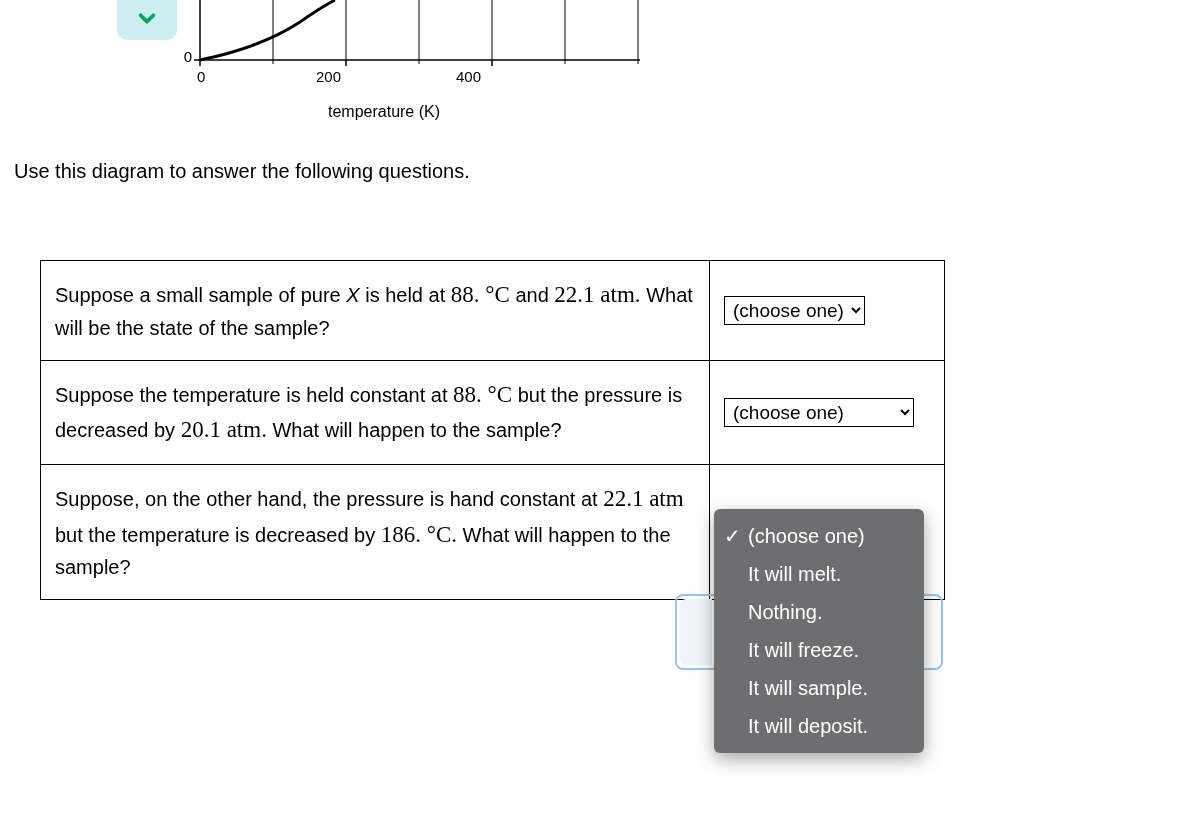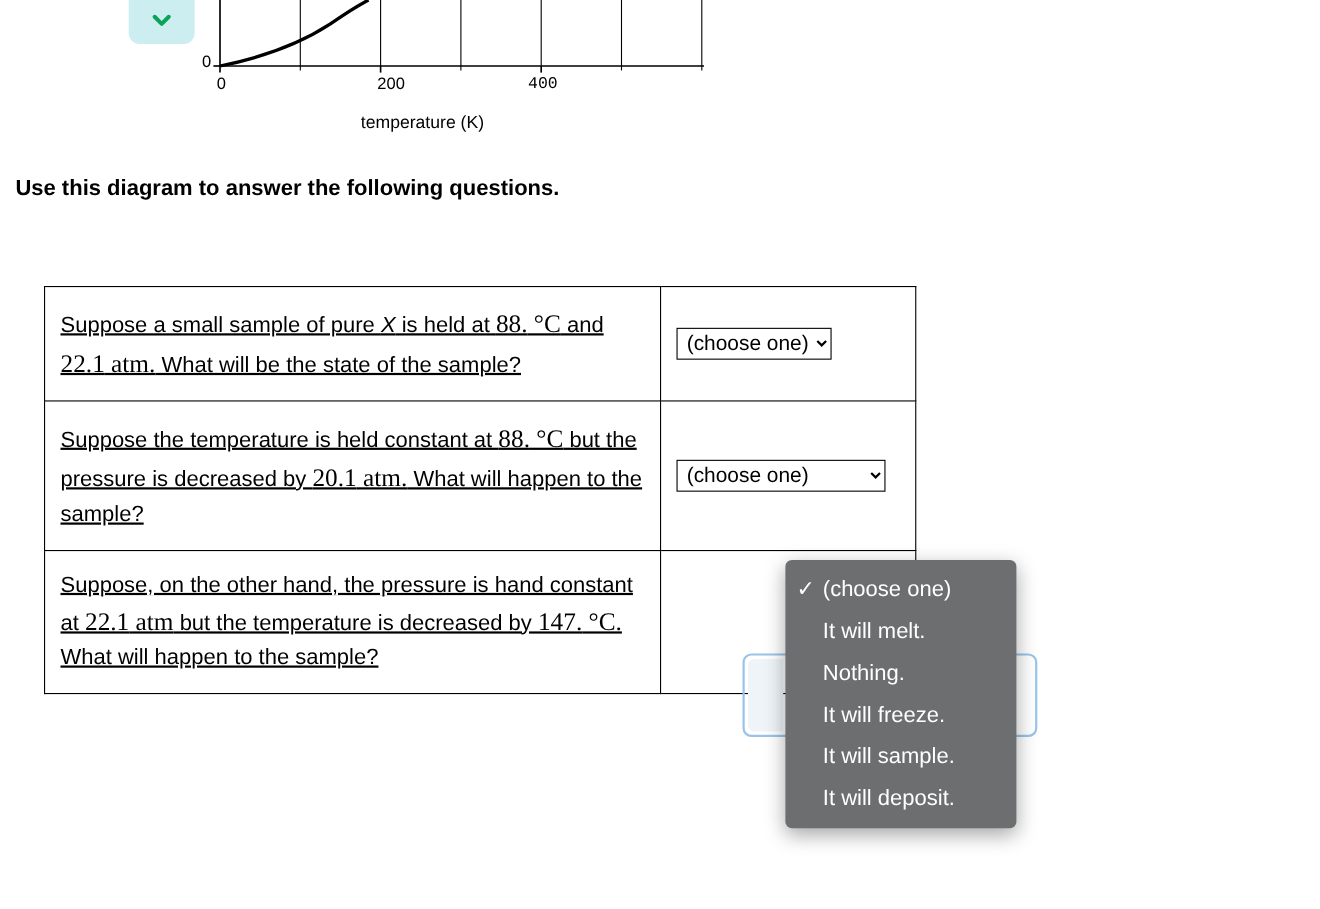--- a/index.html
+++ b/index.html
@@ -38,29 +38,27 @@
     left: 180px;
     top: 0;
     width: 470px;
     height: 90px;
   }
   .instruction {
     position: absolute;
     left: 14px;
     top: 160px;
     font-size: 20px;
-    font-weight: bold;
   }
   .qtable {
     position: absolute;
     left: 40px;
     top: 260px;
     border-collapse: collapse;
-    width: 793px;
-    text-decoration: underline;
+    width: 905px;
   }
   .qtable td {
     border: 1.5px solid #000;
     padding: 16px 14px;
     vertical-align: middle;
     font-size: 20px;
     line-height: 1.55;
   }
   .qtable td.qcol { width: 670px; }
   .qtable td.acol { width: 235px; text-align: left; }
@@ -166,22 +164,22 @@
       <line x1="458" y1="60" x2="458" y2="64" stroke="#000" stroke-width="1"></line>
 
       <line x1="14" y1="60" x2="20" y2="60" stroke="#000" stroke-width="1.5"></line>
 
       <path d="M 20 60 Q 80 48 120 22 Q 140 8 155 0" fill="none" stroke="#000" stroke-width="3"></path>
     </svg>
   </div>
 
   <span class="ytick" style="left:172px; top:48px;">0</span>
   <span class="xlabel" style="left:197px; top:68px;">0</span>
-  <span class="xlabel" style="left:343px; top:68px;">200</span>
-  <span class="xlabel" style="left:480px; top:68px;font-family:Liberation Mono, monospace;">400</span>
+  <span class="xlabel" style="left:316px; top:68px;">200</span>
+  <span class="xlabel" style="left:456px; top:68px;">400</span>
   <span class="xaxistitle" style="left:328px; top:103px;">temperature (K)</span>
 
   <div class="instruction">Use this diagram to answer the following questions.</div>
 
   <table class="qtable">
     <tbody>
         <tr>
       <td class="qcol">
         <span>Suppose a small sample of pure </span><span class="ital">X</span><span> is held at </span><span class="mathnum">88.</span><span class="mathnum"> °C</span><span> and </span><span class="mathnum">22.1</span><span class="mathnum"> atm.</span><span> What will be the state of the sample?</span>
       </td>
@@ -196,21 +194,21 @@
         <span>Suppose the temperature is held constant at </span><span class="mathnum">88.</span><span class="mathnum"> °C</span><span> but the pressure is decreased by </span><span class="mathnum">20.1</span><span class="mathnum"> atm.</span><span> What will happen to the sample?</span>
       </td>
       <td class="acol">
         <select class="choose" style="width:190px;">
           <option>(choose one)</option>
         </select>
       </td>
     </tr>
     <tr>
       <td class="qcol">
-        <span>Suppose, on the other hand, the pressure is hand constant at </span><span class="mathnum">22.1</span><span class="mathnum"> atm</span><span> but the temperature is decreased by </span><span class="mathnum">147.</span><span class="mathnum"> °C.</span><span> What will happen to the sample?</span>
+        <span>Suppose, on the other hand, the pressure is hand constant at </span><span class="mathnum">22.1</span><span class="mathnum"> atm</span><span> but the temperature is decreased by </span><span class="mathnum">186.</span><span class="mathnum"> °C.</span><span> What will happen to the sample?</span>
       </td>
       <td class="acol"></td>
     </tr>
   </tbody>
     </table>
 
   <div class="focus-outline">
     <div class="inner-left"></div>
   </div>
 

